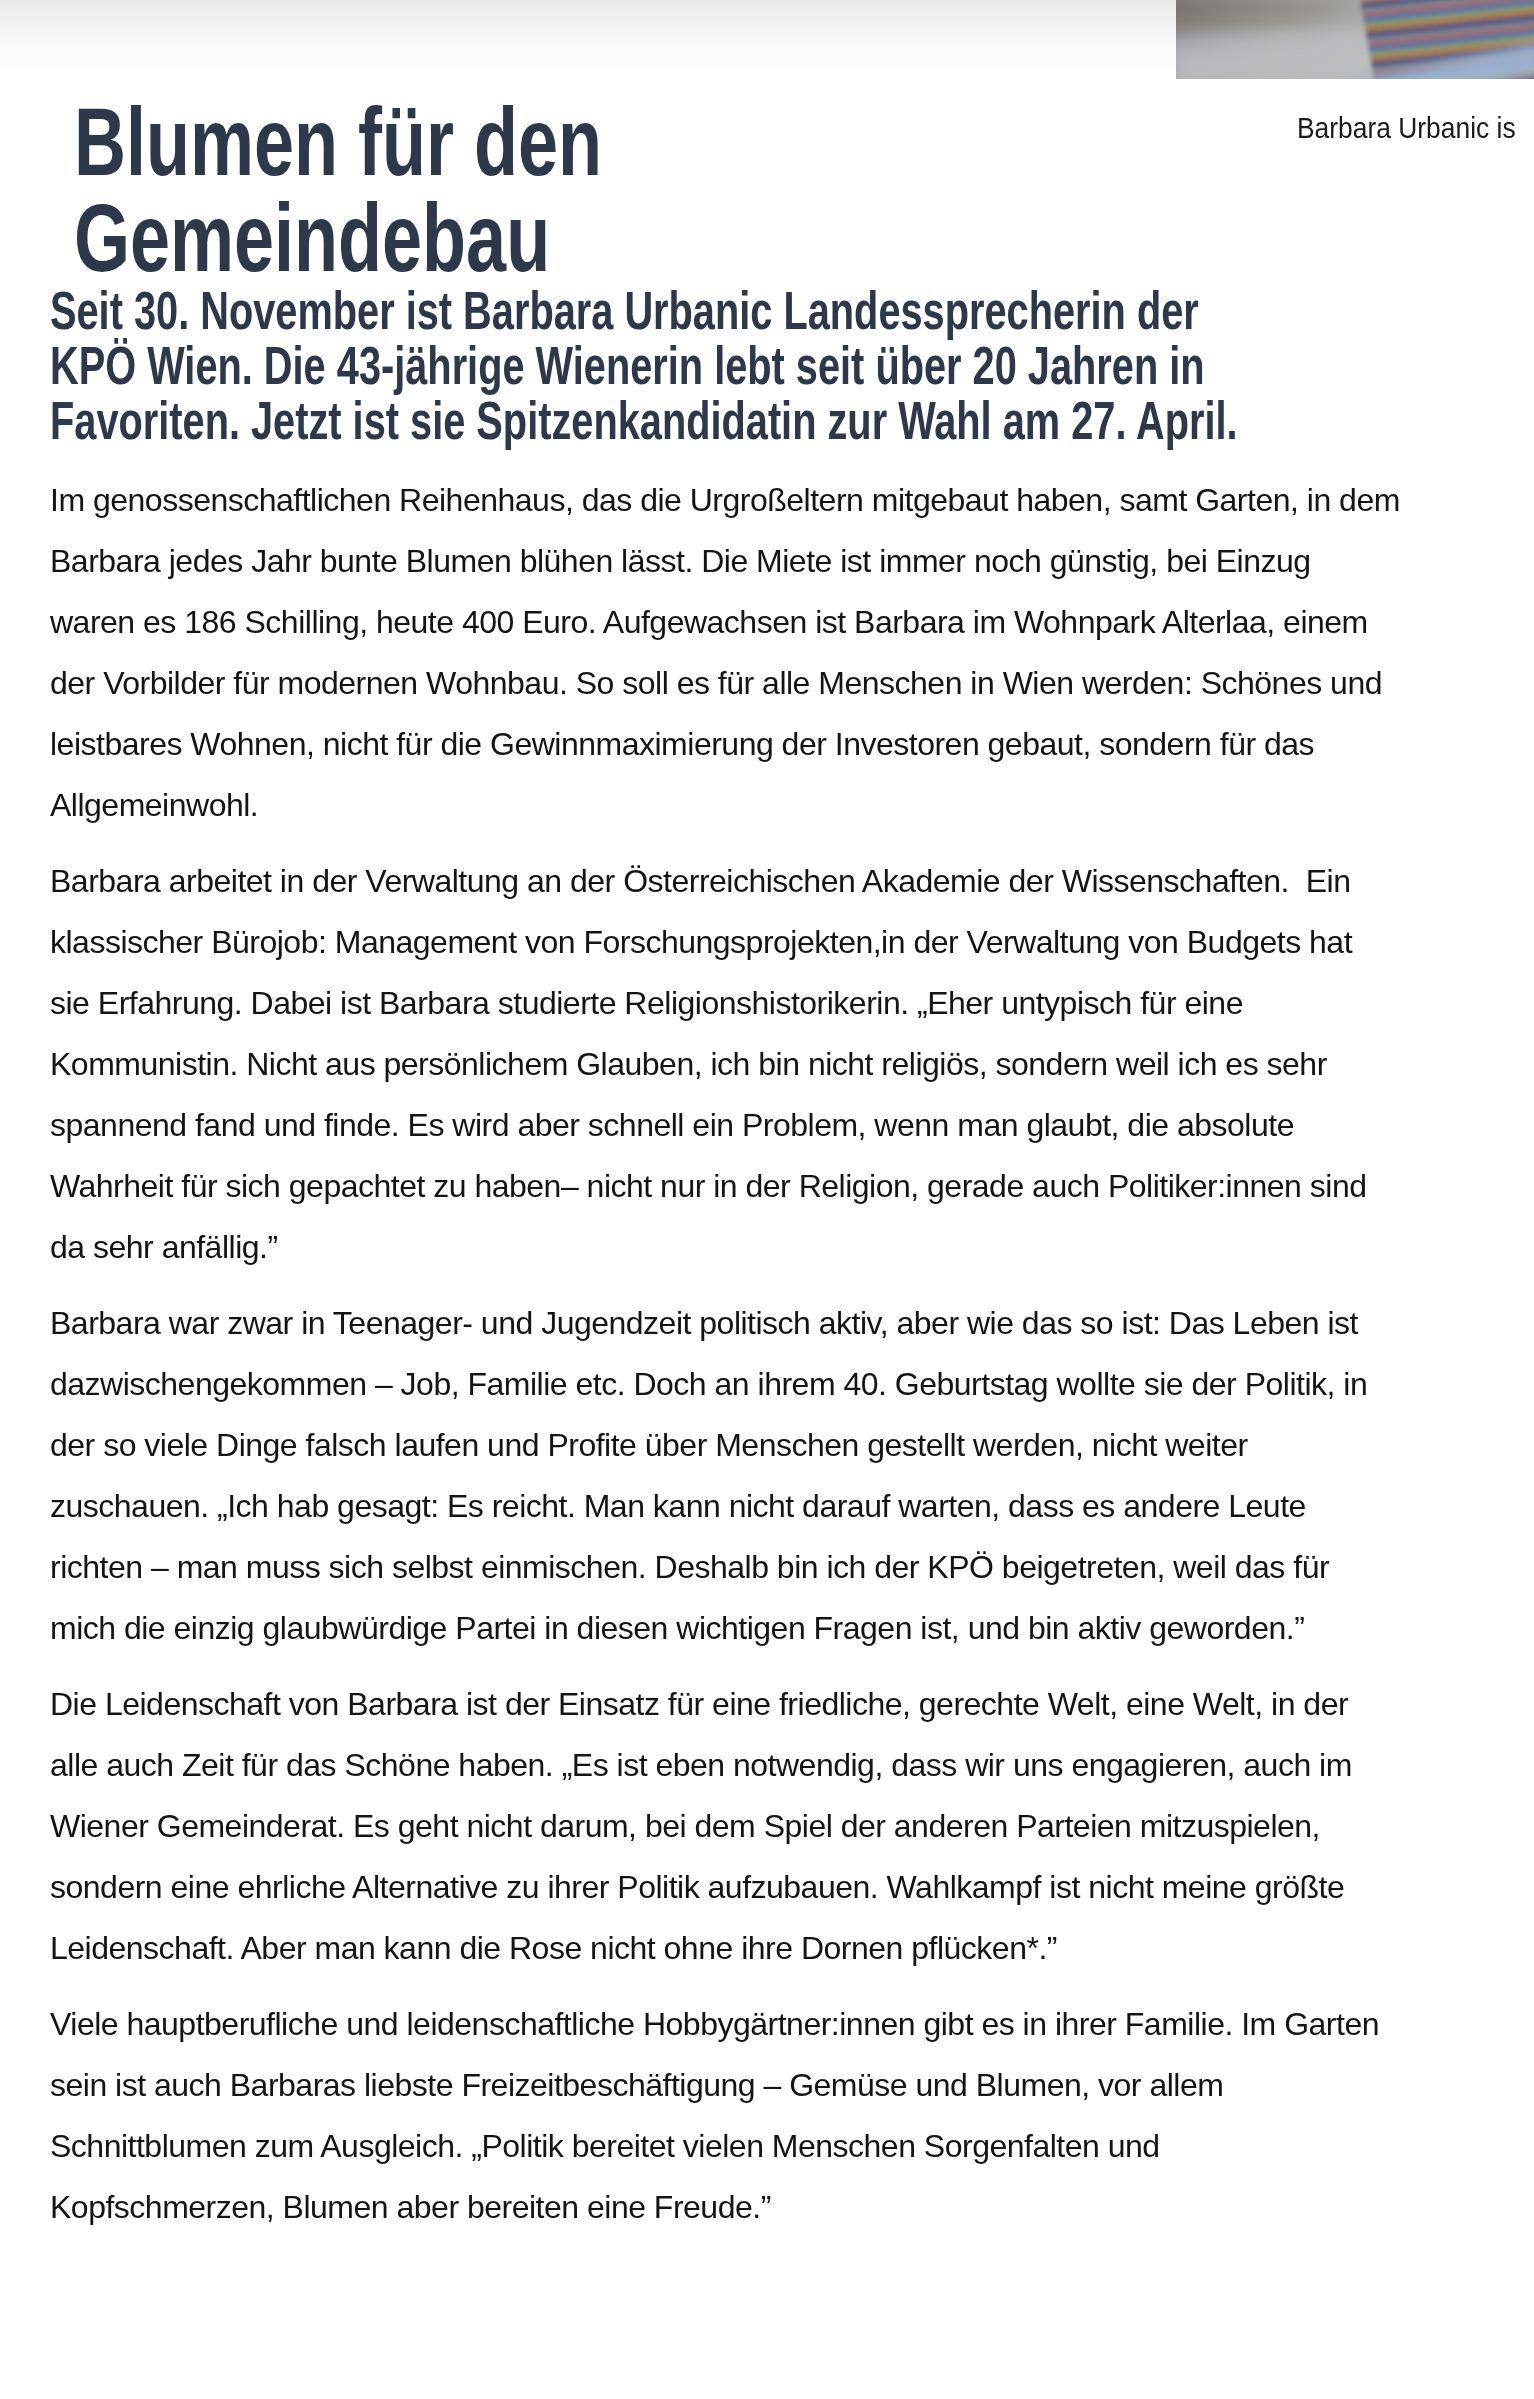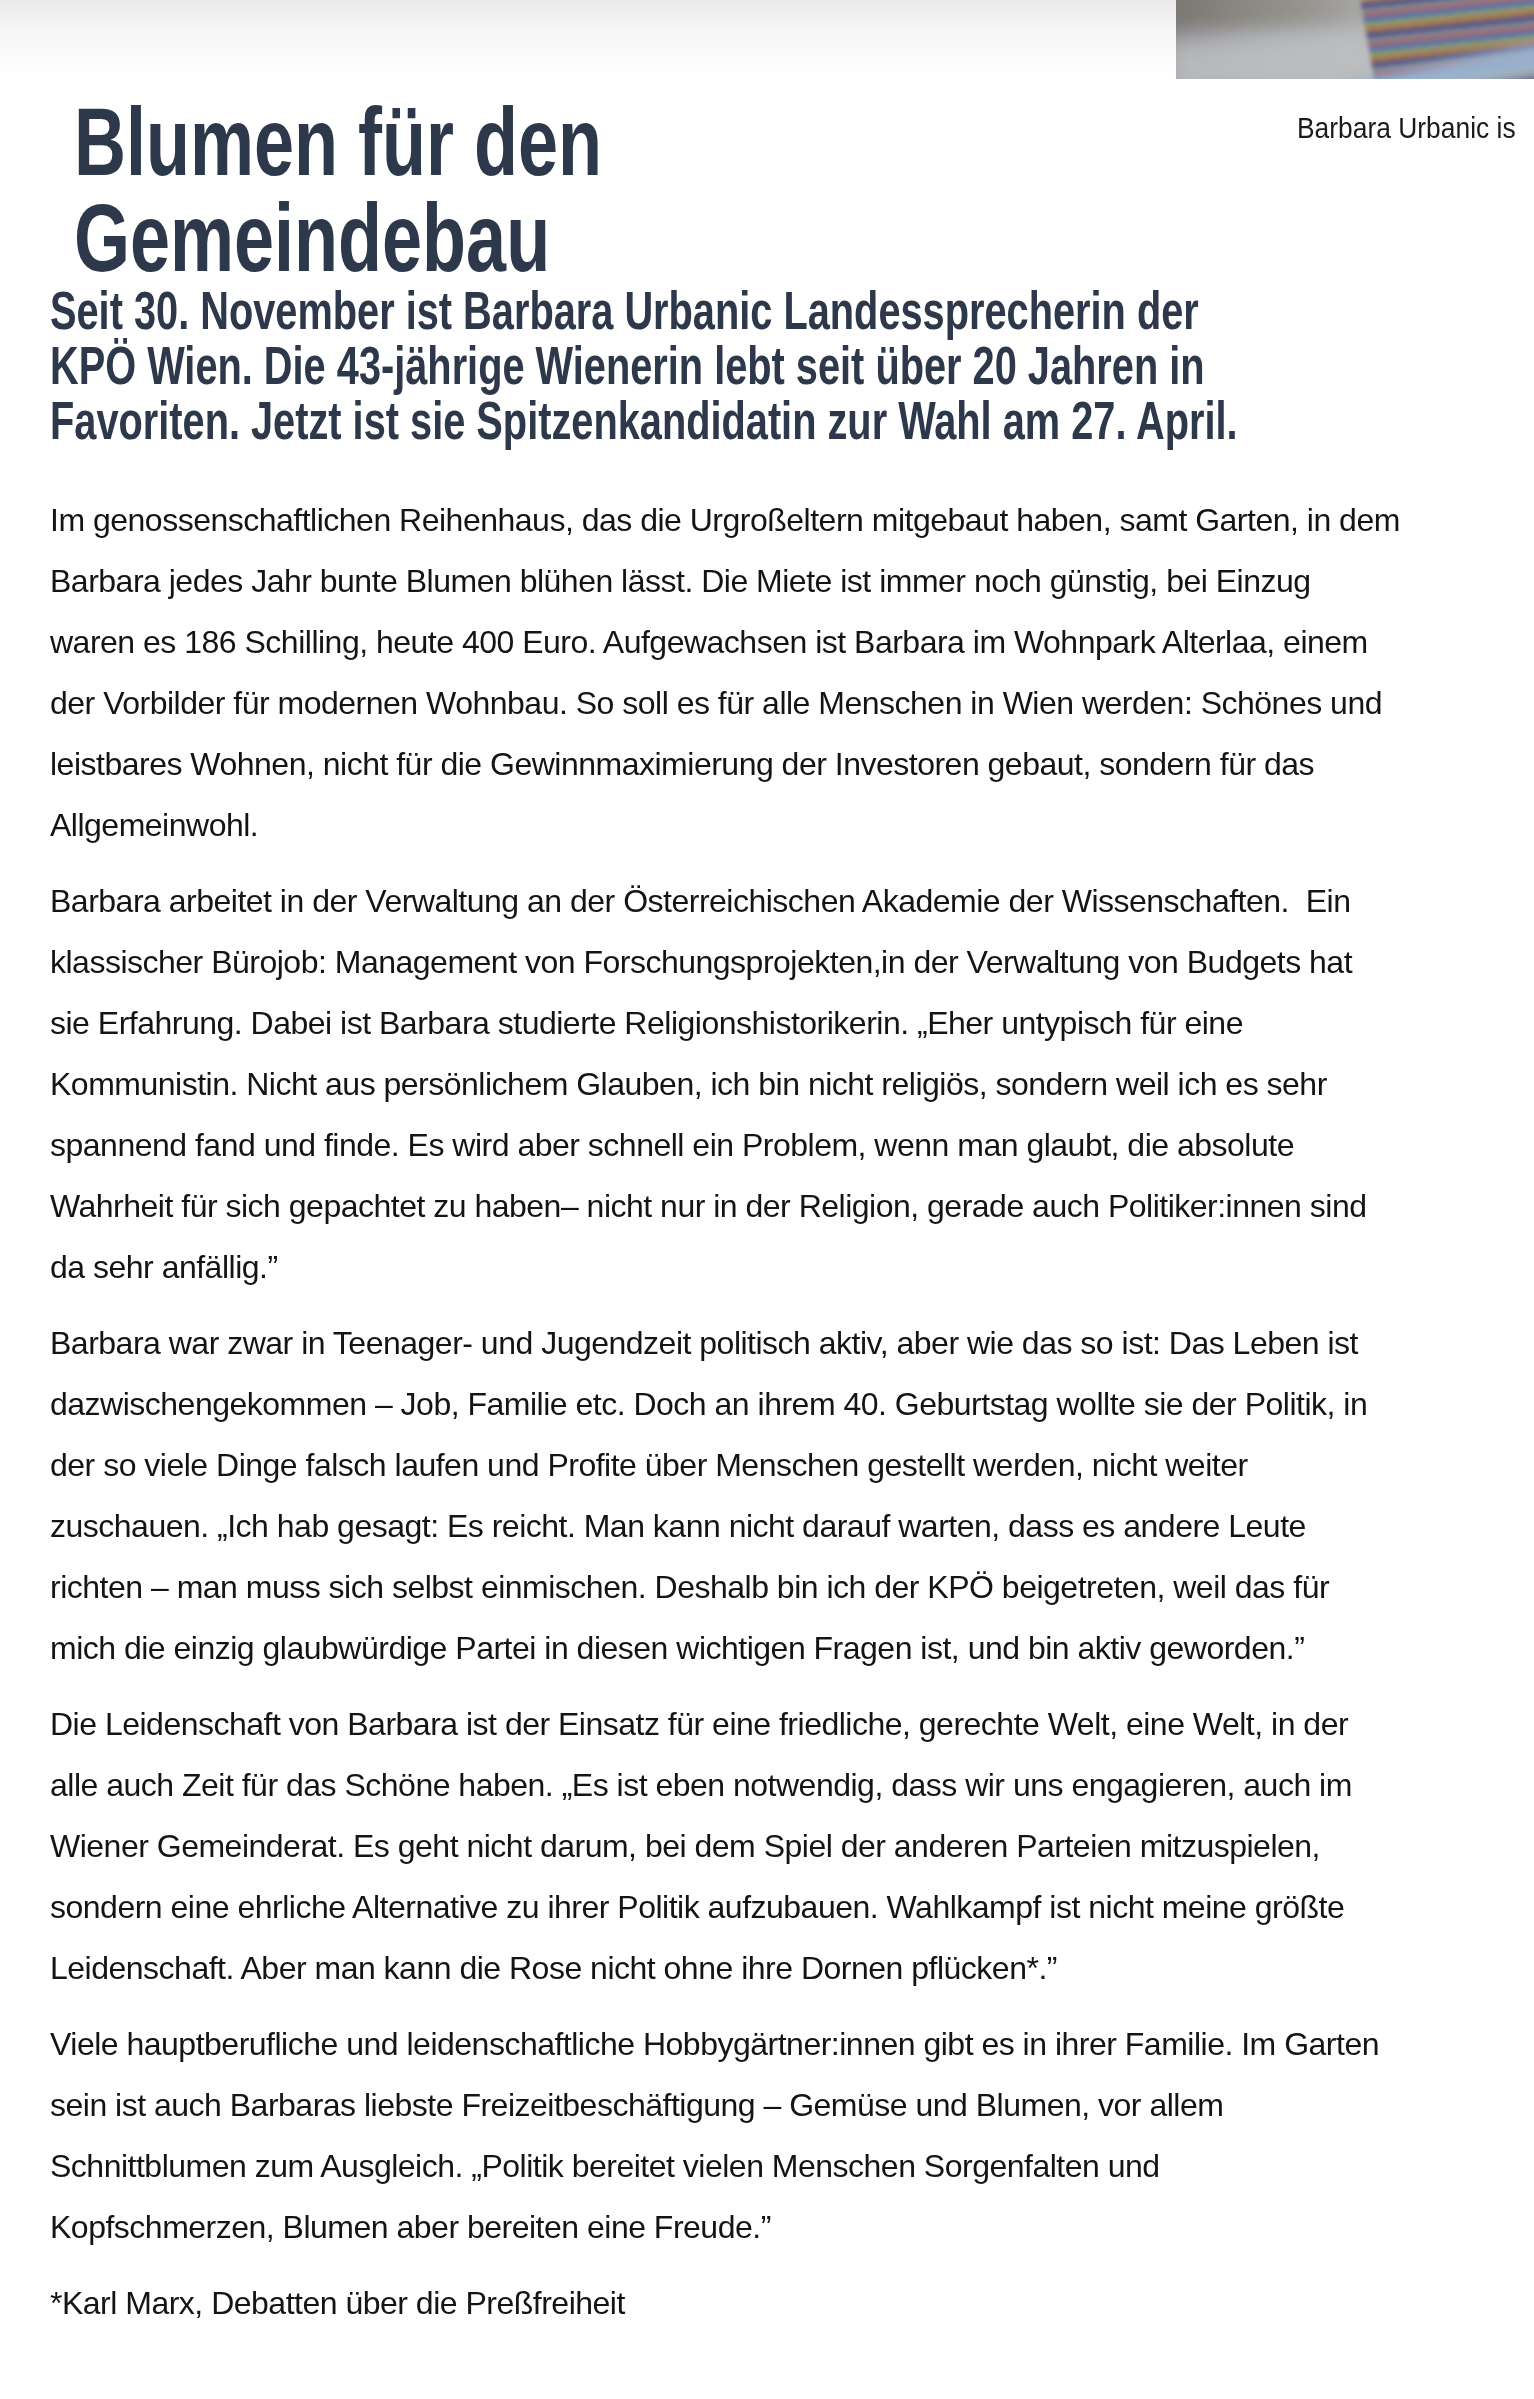--- a/index.html
+++ b/index.html
@@ -60,21 +60,21 @@
   }
 
   .lead {
     position: absolute; top: 283px; left: 50px;
     font-size: 53px; line-height: 55px; font-weight: 700;
     color: #2d394b; white-space: pre;
     transform: scaleX(0.75); transform-origin: left top;
   }
 
   .body-copy {
-    position: absolute; top: 490px; left: 50px; width: 1485px;
+    position: absolute; top: 470px; left: 50px; width: 1485px;
     font-size: 32px; line-height: 61px; letter-spacing: -0.5px;
     color: #141414;
   }
   .para { white-space: pre; margin: 0 0 15px 0; }
   .footnote { white-space: pre; margin: 0; }
 </style>
 </head>
 <body>
 
 <div class="page">
@@ -119,17 +119,16 @@
 mich die einzig glaubwürdige Partei in diesen wichtigen Fragen ist, und bin aktiv geworden.”</div>
     <div class="para">Die Leidenschaft von Barbara ist der Einsatz für eine friedliche, gerechte Welt, eine Welt, in der
 alle auch Zeit für das Schöne haben. „Es ist eben notwendig, dass wir uns engagieren, auch im
 Wiener Gemeinderat. Es geht nicht darum, bei dem Spiel der anderen Parteien mitzuspielen,
 sondern eine ehrliche Alternative zu ihrer Politik aufzubauen. Wahlkampf ist nicht meine größte
 Leidenschaft. Aber man kann die Rose nicht ohne ihre Dornen pflücken*.”</div>
     <div class="para">Viele hauptberufliche und leidenschaftliche Hobbygärtner:innen gibt es in ihrer Familie. Im Garten
 sein ist auch Barbaras liebste Freizeitbeschäftigung – Gemüse und Blumen, vor allem
 Schnittblumen zum Ausgleich. „Politik bereitet vielen Menschen Sorgenfalten und
 Kopfschmerzen, Blumen aber bereiten eine Freude.”</div>
-    <div class="footnote">*Karl Marx, Debatten über die Preßfreiheit</div>
   </div>
 
 </div>
 
 
 </body></html>

